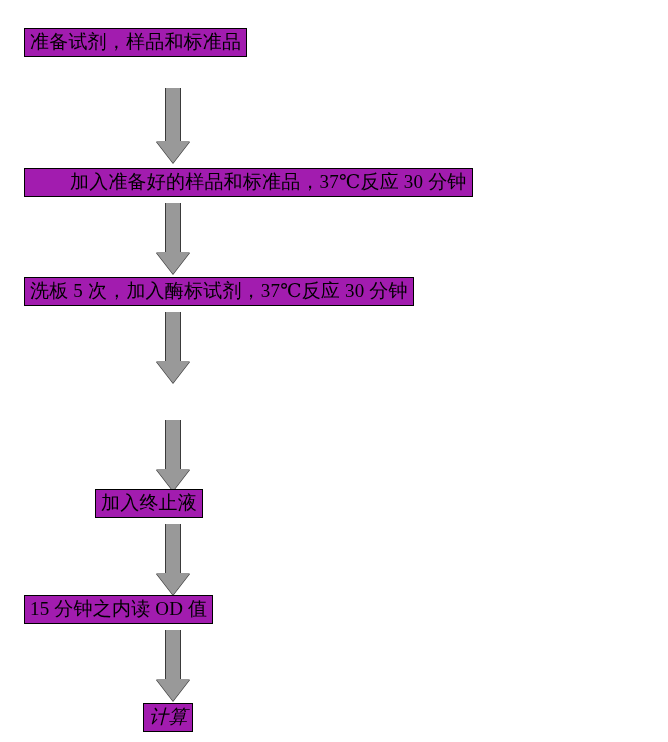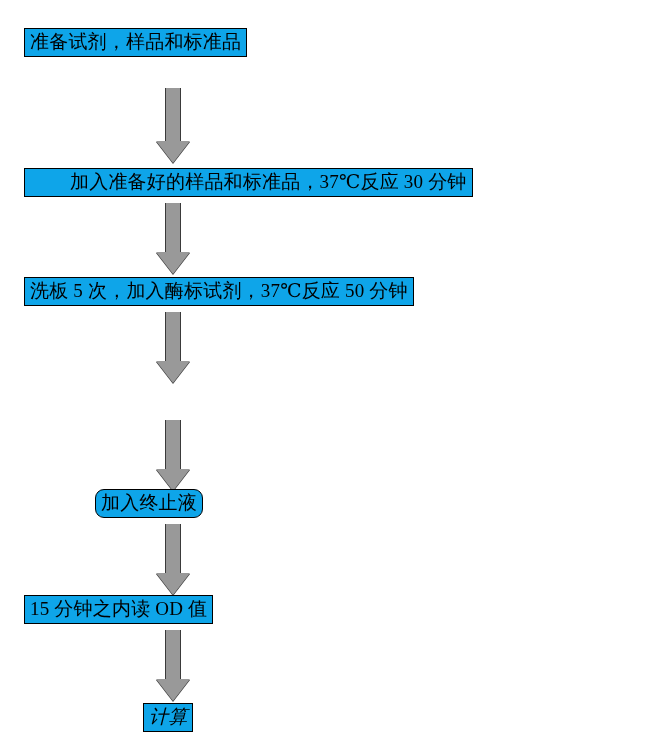--- a/index.html
+++ b/index.html
@@ -17,21 +17,21 @@
   }
   .flow {
     position: relative;
     width: 668px;
     height: 742px;
   }
   .node {
     position: absolute;
     box-sizing: border-box;
     border: 1px solid #000000;
-    background: #0ea5e9;
+    background: #a21caf;
     font-size: 19px;
     line-height: 1.05;
     white-space: nowrap;
     padding: 3px 5px 4px 5px;
     letter-spacing: 0.2px;
   }
   .arrow {
     position: absolute;
     width: 34px;
   }
@@ -83,37 +83,37 @@
     <span>加入准备好的样品和标准品，37℃反应 30 分钟</span>
   </div>
 
   <div class="arrow" style="left:156px; top:203px; height:72px;">
     <div class="shaft" style="height:50px;"></div>
     <div class="head-outline" style="top:50px;"></div>
     <div class="head" style="top:49px;"></div>
   </div>
 
   <div class="node" style="left:24px; top:277px;">
-    <span>洗板 5 次，加入酶标试剂，37℃反应 50 分钟</span>
+    <span>洗板 5 次，加入酶标试剂，37℃反应 30 分钟</span>
   </div>
 
   <div class="arrow" style="left:156px; top:312px; height:72px;">
     <div class="shaft" style="height:50px;"></div>
     <div class="head-outline" style="top:50px;"></div>
     <div class="head" style="top:49px;"></div>
   </div>
 
 
   <div class="arrow" style="left:156px; top:420px; height:72px;">
     <div class="shaft" style="height:50px;"></div>
     <div class="head-outline" style="top:50px;"></div>
     <div class="head" style="top:49px;"></div>
   </div>
 
-  <div class="node" style="left:95px; top:489px;border-radius:9px;">
+  <div class="node" style="left:95px; top:489px;">
     <span>加入终止液</span>
   </div>
 
   <div class="arrow" style="left:156px; top:524px; height:72px;">
     <div class="shaft" style="height:50px;"></div>
     <div class="head-outline" style="top:50px;"></div>
     <div class="head" style="top:49px;"></div>
   </div>
 
   <div class="node" style="left:24px; top:595px;">

